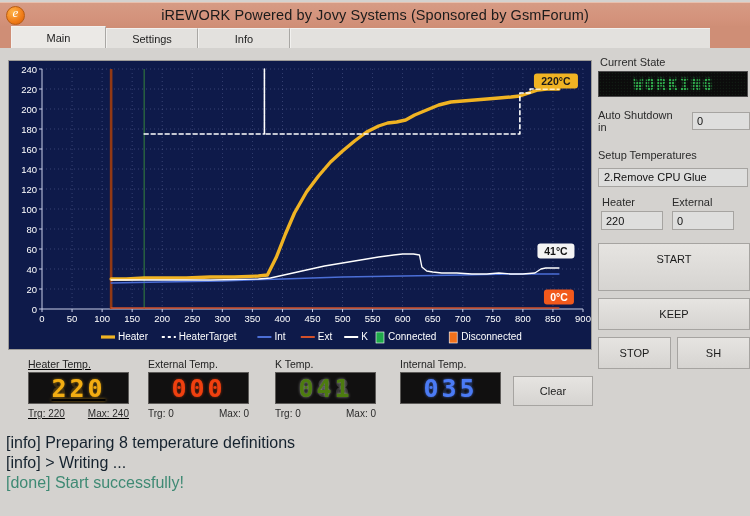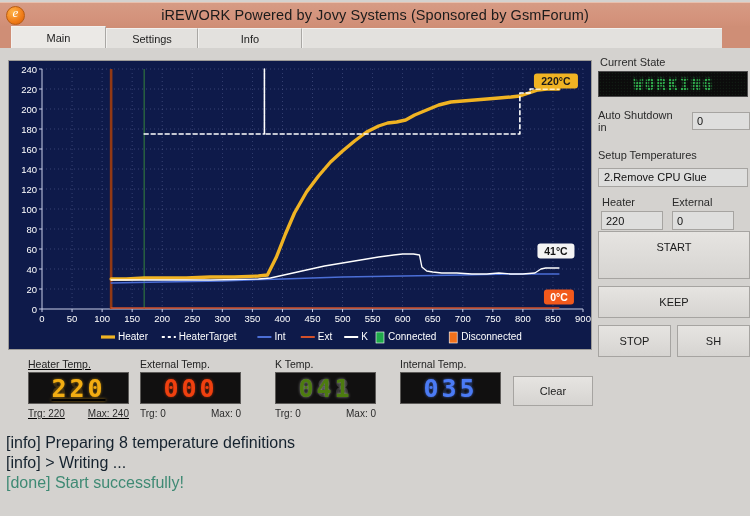--- a/index.html
+++ b/index.html
@@ -52,21 +52,21 @@
     height:20px;line-height:20px;
     font-size:11px;color:#222;text-align:center;
     background:#e3e1de;
     border-left:1px solid #f2f1ef;
     border-right:1px solid #a9a7a4;
     border-top:1px solid #f2f1ef;
     box-sizing:border-box;
   }
   .tab.t0{width:95px;}
   .tab.t1{width:92px;}
-  .tab.t2{width:104px;}
+  .tab.t2{width:92px;}
   .tab.spacer{width:420px;background:#e3e1de;border-right:none;}
   .tab.active{
     background:#ebe9e6;height:22px;line-height:22px;
     border-bottom:none;
   }
   .tabbody{
     position:absolute;left:0;top:48px;width:750px;height:468px;
     background:#d4d2cf;
   }
   
@@ -140,21 +140,21 @@
   .he-fields .f1{width:62px;margin-left:3px;}
   .he-fields .f2{width:62px;margin-left:9px;}
   .btn{
     background:linear-gradient(to bottom,#e6e4e1,#d6d4d1);
     border:1px solid #a6a4a1;
     box-sizing:border-box;
     font-size:11px;color:#1b1b1b;
     text-align:center;
     font-family:"Liberation Sans",sans-serif;
   }
-  .btn-start{width:152px;height:48px;line-height:30px;margin-top:1px;}
+  .btn-start{width:152px;height:48px;line-height:30px;margin-top:13px;}
   .btn-keep{width:152px;height:32px;line-height:30px;margin-top:7px;}
   .btnrow{display:flex;margin-top:7px;}
   .btn-stop{width:88px;height:32px;line-height:30px;}
   .btn-sh{width:88px;height:32px;line-height:30px;margin-left:6px;}
   
   .gaugerow{
     position:absolute;left:8px;top:310px;width:740px;height:62px;
   }
   .gauge{position:absolute;top:0;}
   .gauge .cap{font-size:10.5px;color:#232323;margin-bottom:2px;}
@@ -400,21 +400,21 @@
         <div class="seg amber">
           <span class="ghost">888</span>
           <span class="v">220</span>
         </div>
         <div class="trgrow">
           <div>Trg: 220</div>
           <div>Max: 240</div>
         </div>
       </div>
 
-      <div class="gauge" style="left:132px;">
+      <div class="gauge" style="left:140px;">
         <div class="cap">External Temp.</div>
         <div class="seg red">
           <span class="ghost">888</span>
           <span class="v">000</span>
         </div>
         <div class="trgrow">
           <div>Trg: 0</div>
           <div>Max: 0</div>
         </div>
       </div>

